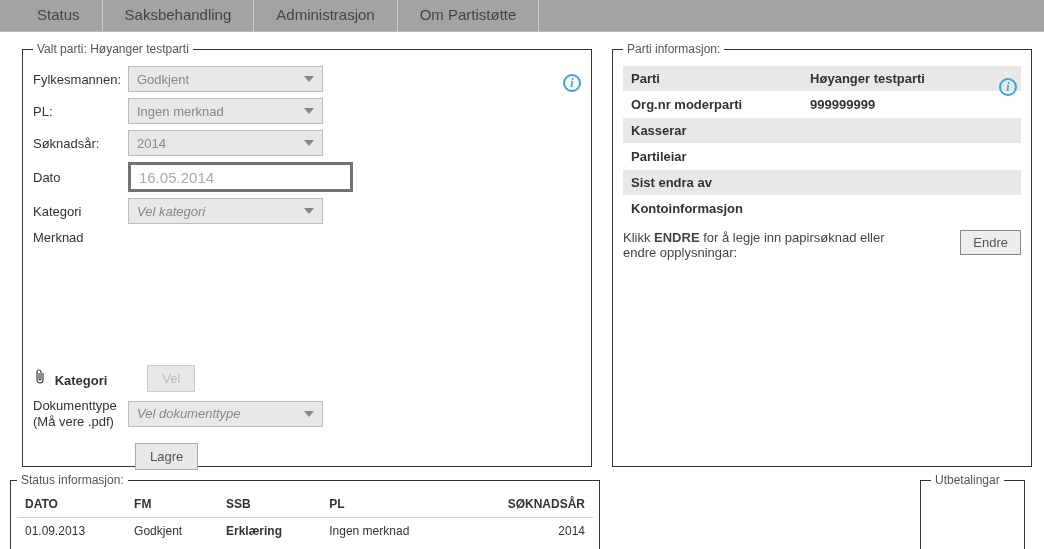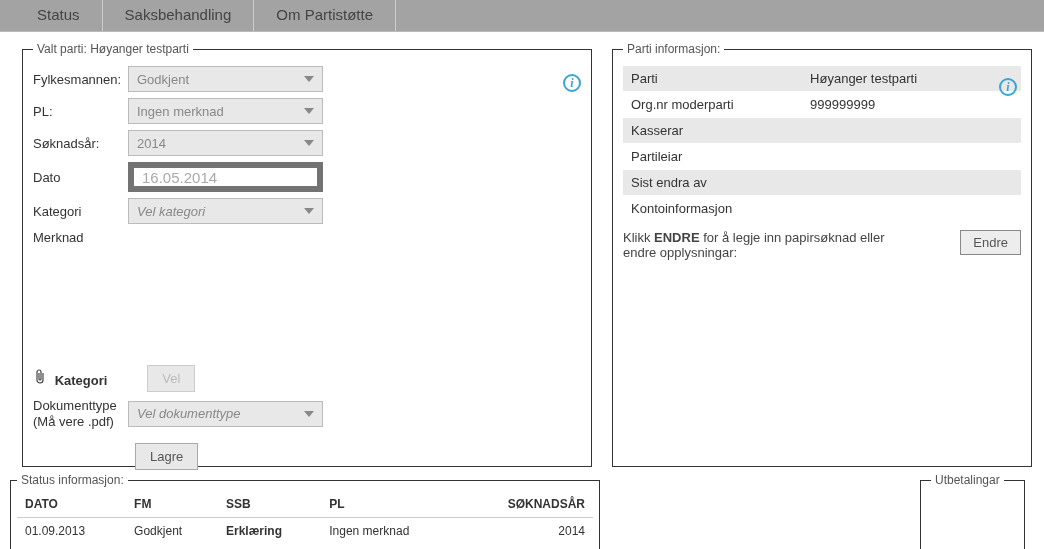--- a/index.html
+++ b/index.html
@@ -67,23 +67,23 @@
       justify-content: space-between;
       cursor: pointer;
     }
     .dropdown .caret {
       width: 0; height: 0;
       border-left: 5px solid transparent;
       border-right: 5px solid transparent;
       border-top: 6px solid #888;
     }
     .text-input {
-      width: 195px;
+      width: 225px;
       height: 30px;
-      border: 6px solid #737373;
+      border: 3px solid #737373;
       padding: 0 8px;
       color: #aaa;
       font-size: 15px;
       background: #fff;
     }
     .info-icon {
       width: 18px; height: 18px;
       border: 2px solid #3aa4d4;
       border-radius: 50%;
       color: #3aa4d4;
@@ -118,20 +118,21 @@
       cursor: default;
     }
     .btn-lagre { margin-top: 8px; margin-left: 102px; }
     .info-table { width: 100%; border-collapse: collapse; }
     .info-table tr:nth-child(odd) td { background: #e8e8e8; }
     .info-table tr:nth-child(even) td { background: #fff; }
     .info-table td {
       padding: 5px 8px;
       font-size: 13px;
       border-bottom: 1px solid #fff;
+      font-weight: bold;
     }
     .info-table td:first-child { width: 45%; }
     .info-pos-right { position: absolute; right: 14px; top: 22px; }
     .endre-row {
       display: flex;
       justify-content: space-between;
       align-items: flex-start;
       margin-top: 8px;
       gap: 20px;
     }
@@ -171,20 +172,21 @@
       width: 105px;
       min-height: 40px;
     }
   </style>
 </head>
 <body>
 
 <div class="topbar">
   <div class="tab">Status</div>
   <div class="tab">Saksbehandling</div>
+  <div class="tab">Administrasjon</div>
   <div class="tab">Om Partistøtte</div>
 </div>
 
 <div class="main">
   <fieldset class="left-panel">
     <legend>Valt parti: Høyanger testparti</legend>
     <span class="info-icon info-pos-left">i</span>
 
     <div class="form-row">
       <div class="form-label">Fylkesmannen:</div>

